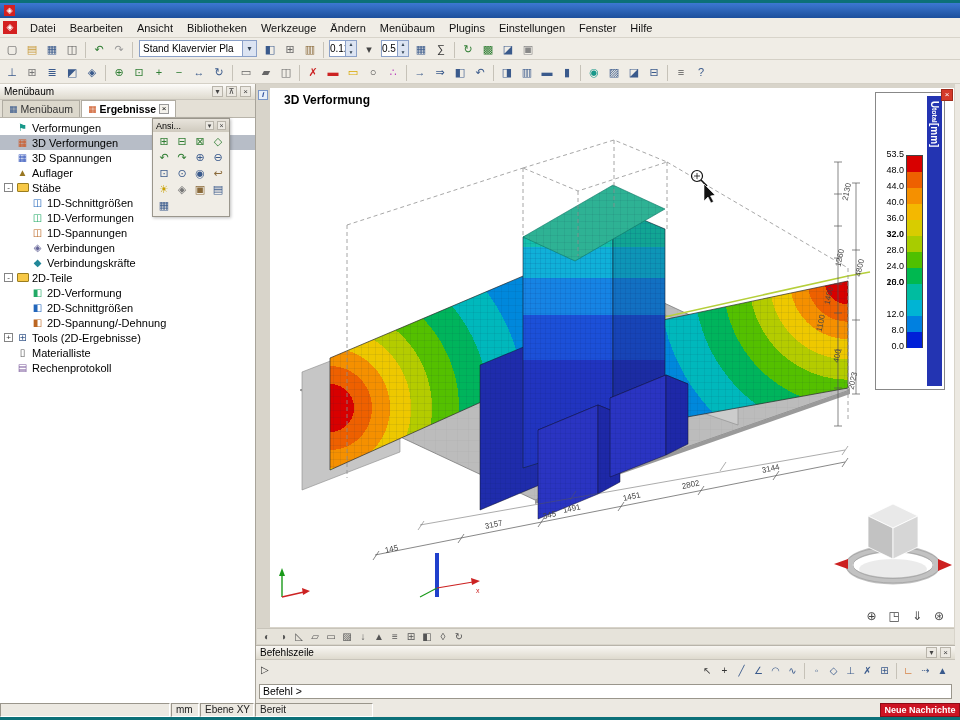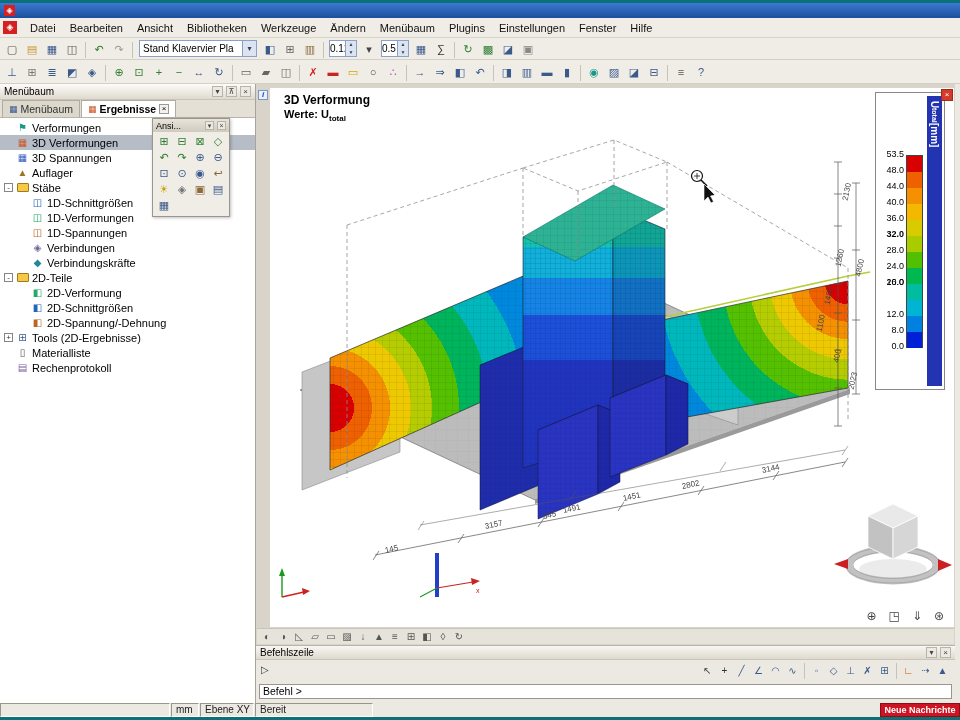--- a/index.html
+++ b/index.html
@@ -477,21 +477,20 @@
         <g>
           <circle cx="427" cy="88" r="5.5" fill="rgba(255,255,255,0.5)" stroke="#111111" stroke-width="1.2"></circle>
           <path d="M424,88 h6 M427,85 v6" stroke="#111111" stroke-width="0.8" fill="none"></path>
           <path d="M431,92 L437,98" stroke="#111111" stroke-width="1.6" fill="none"></path>
           <polygon points="434,96 434,113 438,109 441,115 443.5,113.5 440.5,108 445,107" fill="#111111" stroke="#ffffff" stroke-width="0.6"></polygon>
         </g>
       </svg>
 
       <div class="info-block">
         <div class="info-title">3D Verformung</div>
-        <div><span>Werte: U</span><sub>total</sub></div>
       </div>
 
       <div class="legend">
         <div class="legend-scale">
           <div class="lg-frame"></div>
         <div class="lg-val" style="top: 0px;">53.5</div>
             <div class="lg-band" style="top: 7px; background: rgb(216, 0, 0);"></div>
             <div class="lg-val" style="top: 16px;">48.0</div>
             <div class="lg-band" style="top: 23px; background: rgb(238, 96, 0);"></div>
             <div class="lg-val" style="top: 32px;">44.0</div>

